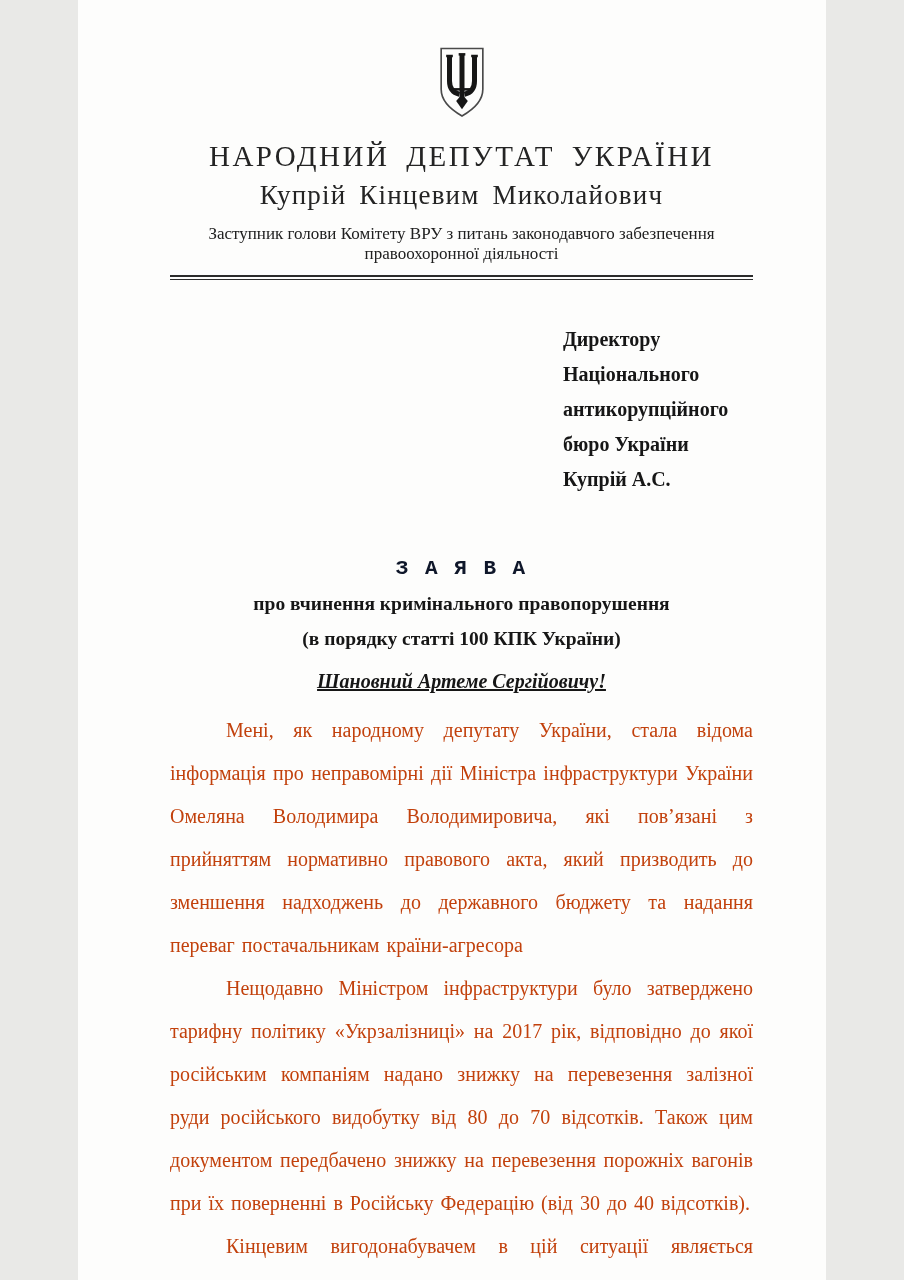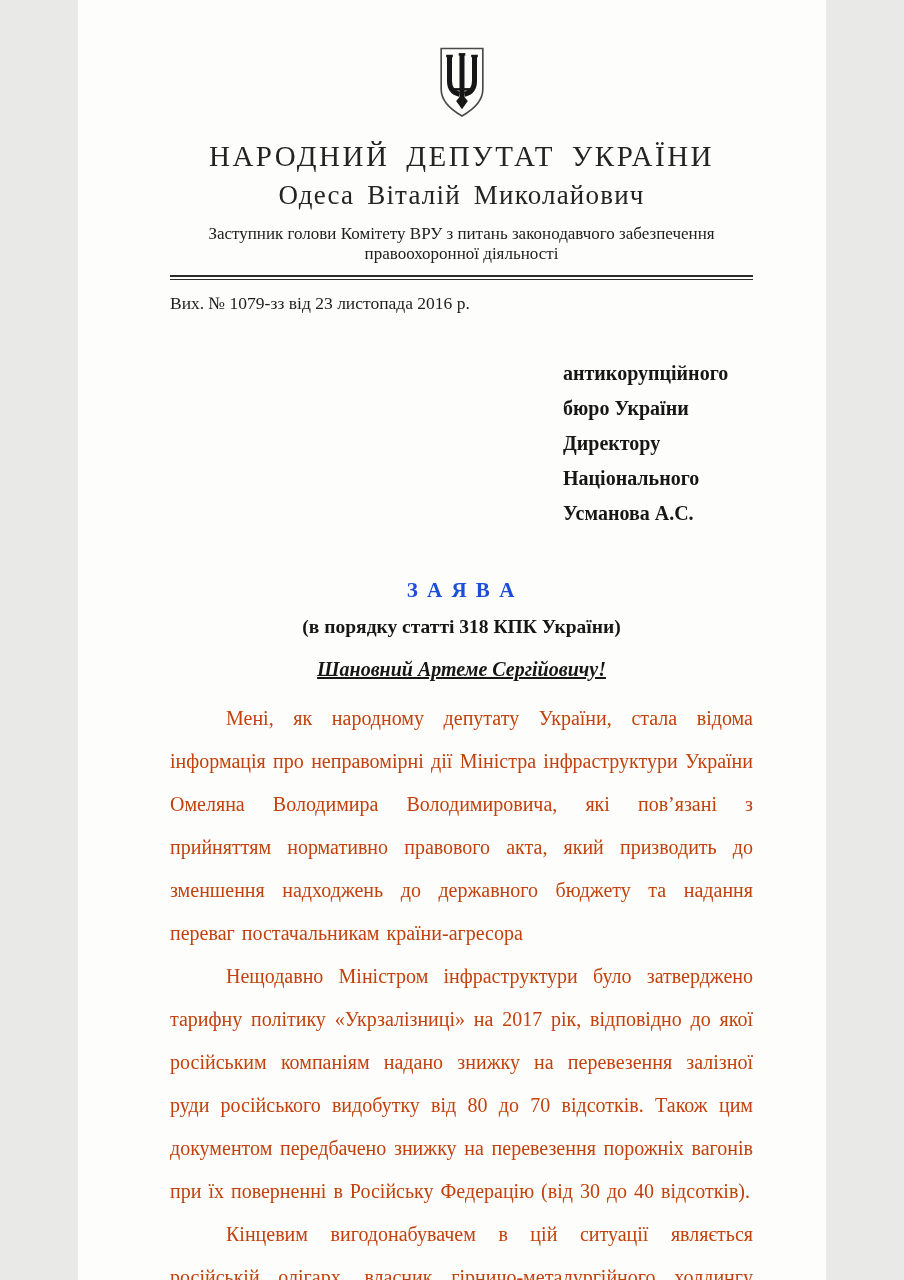--- a/index.html
+++ b/index.html
@@ -74,26 +74,27 @@
     .addressee {
       margin-top: 42px;
       margin-left: 393px;
       font-size: 20px;
       font-weight: bold;
       line-height: 35px;
       color: #161616;
     }
     
     .subject-title {
-      margin-top: 47px;
+      margin-top: 60px;
       text-align: center;
       font-size: 21px;
       font-weight: bold;
       letter-spacing: 2px;
-      color: #1d4ed8;
+      color: #0f172a;
+      font-family: Liberation Mono, monospace;
     }
     .subject-sub {
       margin-top: 13px;
       text-align: center;
       font-size: 19.5px;
       font-weight: bold;
       color: #161616;
     }
     .salutation {
       margin-top: 20px;
@@ -167,35 +168,35 @@
             <path d="M41 12 H49" stroke-width="3"></path>
             <path d="M26 10 H34" stroke-width="3"></path>
             <path d="M20 52 H40" stroke-width="3"></path>
           </g>
           <path d="M30 58 L37 66 L30 76 L23 66 Z" fill="#161616"></path>
         </svg>
       </span>
     </div>
 
     <div class="org-title">НАРОДНИЙ ДЕПУТАТ УКРАЇНИ</div>
-    <div class="person-name">Одеса Віталій Миколайович</div>
+    <div class="person-name">Купрій Кінцевим Миколайович</div>
     <div class="position-line">Заступник голови Комітету ВРУ з питань законодавчого забезпечення правоохоронної діяльності</div>
 
     <div class="double-rule"></div>
 
-    <div class="reference-line">Вих. № 1079-зз від 23 листопада 2016 р.</div>
 
     <div class="addressee">
+      <div>Директору Національного</div>
       <div>антикорупційного бюро України</div>
-      <div>Директору Національного</div>
-      <div>Усманова А.С.</div>
+      <div>Купрій А.С.</div>
     </div>
 
     <div class="subject-title">З А Я В А</div>
-    <div class="subject-sub">(в порядку статті 318 КПК України)</div>
+    <div class="subject-sub">про вчинення кримінального правопорушення</div>
+    <div class="subject-sub">(в порядку статті 100 КПК України)</div>
     <div class="salutation">Шановний Артеме Сергійовичу!</div>
 
     <div class="body-text">
       <p>Мені, як народному депутату України, стала відома інформація про неправомірні дії Міністра інфраструктури України Омеляна Володимира Володимировича, які пов’язані з прийняттям нормативно правового акта, який призводить до зменшення надходжень до державного бюджету та надання переваг постачальникам країни-агресора</p>
       <p>Нещодавно Міністром інфраструктури було затверджено тарифну політику «Укрзалізниці» на 2017 рік, відповідно до якої російським компаніям надано знижку на перевезення залізної руди російського видобутку від 80 до 70 відсотків. Також цим документом передбачено знижку на перевезення порожніх вагонів при їх поверненні в Російську Федерацію (від 30 до 40 відсотків).</p>
       <p>Кінцевим вигодонабувачем в цій ситуації являється російській олігарх, власник гірничо-металургійного холдингу «Металоінвест» та прихильник політики В.В. Путіна – Алішер Усманов. В 2015 році, в результаті прихильності до політики В.В. Путіна був поданий для застосування санкцій. Підприємства Усманова тісно взаємодіють з українськими перевалочними пунктами, що розташовані в м. Одеса, порт «Южний» та фігурують в кримінальних провадженнях, пов’язаних з ухиленням від сплати податків та привласненням державного майна, а саме: ТОВ ІІ «ТІС» (ідентифікаційний код 22447500),</p>
     </div>
   </div>
 
   <div class="page-number">1</div>

